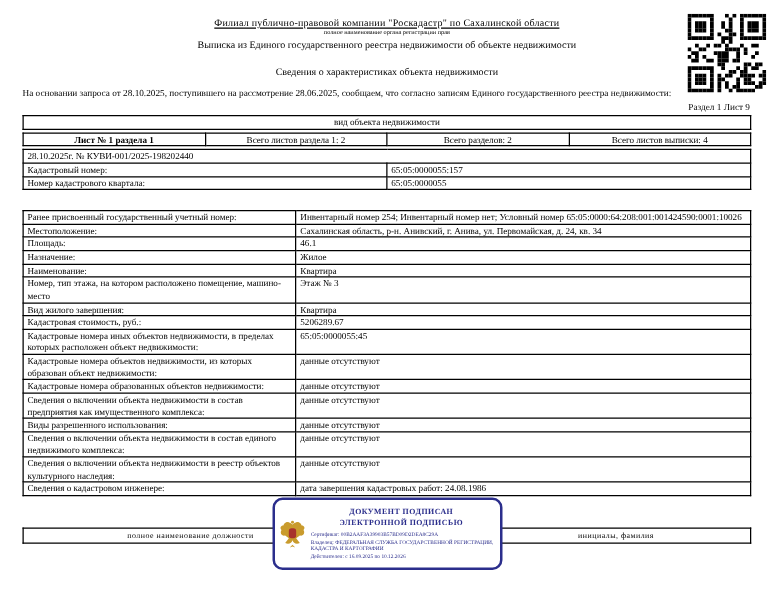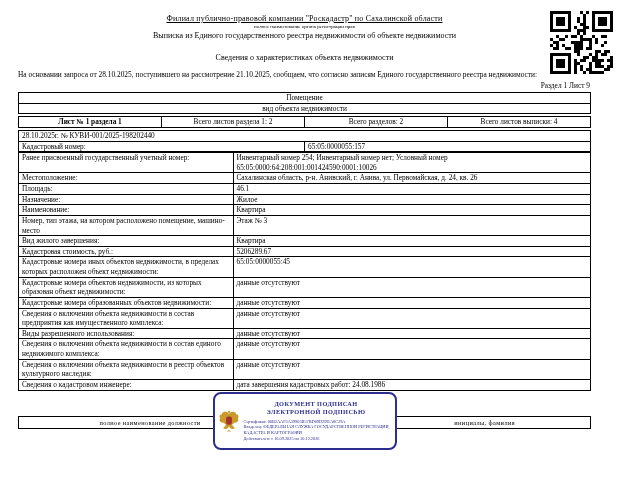--- a/index.html
+++ b/index.html
@@ -1,36 +1,36 @@
 <!DOCTYPE html>
 <html><head>
 <meta charset="utf-8">
 <style>
   *{margin:0;padding:0;box-sizing:border-box}
   html,body{background:#ffffff}
   body{font-family:"Liberation Serif","DejaVu Serif",serif;color:#000}
-  .page{position:relative;width:619px;height:479px;background:#fff;padding:14px 28px 0 18px;overflow:hidden}
+  .page{position:relative;width:619px;height:479px;background:#fff;padding:14px 18px 0 18px;overflow:hidden}
 
   .qr{position:absolute;top:11px;right:6px;width:63px;height:63px;background:#fff}
 
   .hdr{text-align:center}
   .org{font-size:8px;text-decoration:underline;letter-spacing:.2px}
   .org-cap{font-size:5px;margin-top:1px}
   .doc-title{font-size:8px;margin-top:2px}
   .sec-title{font-size:8px;margin-top:13px}
   .basis{font-size:7.4px;margin-top:8px;text-align:left}
   .sheet-ref{font-size:7.4px;text-align:right;margin-top:2px;padding-right:1px}
 
   table{width:100%;border-collapse:collapse;font-size:7.3px;table-layout:fixed}
   td{border:1px solid #000;padding:0 3px;vertical-align:top;line-height:1.32;overflow:hidden}
   .c{text-align:center}
   .kv td.lbl{width:37.5%}
   .kv td.val{width:62.5%}
   .mt1{margin-top:2px}
-  .mt2{margin-top:0}
+  .mt2{margin-top:16px}
 
   .footer-zone{position:relative;margin-top:25px}
   .foot td{font-size:6.3px;text-align:center;letter-spacing:.4px;height:12px;line-height:11px;padding:0}
   .foot .fl{width:46%}.foot .fm{width:17%}.foot .fr{width:37%}
 
   .stamp{position:absolute;left:50%;top:-24px;transform:translateX(-50%);width:184px;height:58px;
          background:#fff;border:2px solid #2b2e8c;border-radius:8px;display:flex;align-items:center;
          padding:2px 4px 2px 3px;color:#2b2e8c}
   .coa{width:22px;height:24px;flex:0 0 22px;margin-right:2px}
   .stamp-body{flex:1;text-align:center}
@@ -256,29 +256,26 @@
         <rect x="18" y="57" width="3" height="3" fill="#000"></rect>
         <rect x="18" y="60" width="3" height="3" fill="#000"></rect>
       </svg>
   </div>
 
   <div class="hdr">
     <div class="org">Филиал публично-правовой компании "Роскадастр" по Сахалинской области</div>
     <div class="org-cap">полное наименование органа регистрации прав</div>
     <div class="doc-title">Выписка из Единого государственного реестра недвижимости об объекте недвижимости</div>
     <div class="sec-title">Сведения о характеристиках объекта недвижимости</div>
-    <div class="basis">На  основании запроса от 28.10.2025, поступившего на рассмотрение 21.10.2025, сообщаем, что согласно записям Единого государственного реестра недвижимости:</div>
+    <div class="basis">На  основании запроса от 28.10.2025, поступившего на рассмотрение 28.06.2025, сообщаем, что согласно записям Единого государственного реестра недвижимости:</div>
     <div class="sheet-ref">Раздел 1 Лист 9</div>
   </div>
 
   <table class="mt1">
     <tbody>
-      <tr>
-        <td class="c">Помещение</td>
-      </tr>
       <tr>
         <td class="c">вид объекта недвижимости</td>
       </tr>
     </tbody>
   </table>
 
   <table class="mt1">
     <tbody>
         <tr id="sheet-info-row">
           <td class="c" style="width: 25%; font-weight: bold;">Лист № 1 раздела 1</td>
@@ -291,32 +288,36 @@
 
   <table class="kv mt1">
     <tbody id="t1">
       <tr>
         <td colspan="2">28.10.2025г. № КУВИ-001/2025-198202440</td>
       </tr>
     <tr>
           <td class="lbl">Кадастровый номер:</td>
           <td class="val">65:05:0000055:157</td>
         </tr>
+        <tr>
+          <td class="lbl">Номер кадастрового квартала:</td>
+          <td class="val">65:05:0000055</td>
+        </tr>
       </tbody>
   </table>
 
   <table class="kv mt2">
     <tbody id="t2">
         <tr>
           <td class="lbl">Ранее присвоенный государственный учетный номер:</td>
           <td class="val">Инвентарный номер 254; Инвентарный номер нет; Условный номер 65:05:0000:64:208:001:001424590:0001:10026</td>
         </tr>
         <tr>
           <td class="lbl">Местоположение:</td>
-          <td class="val">Сахалинская область, р-н. Анивский, г. Анива, ул. Первомайская, д. 24, кв. 26</td>
+          <td class="val">Сахалинская область, р-н. Анивский, г. Анива, ул. Первомайская, д. 24, кв. 34</td>
         </tr>
         <tr>
           <td class="lbl">Площадь:</td>
           <td class="val">46.1</td>
         </tr>
         <tr>
           <td class="lbl">Назначение:</td>
           <td class="val">Жилое</td>
         </tr>
         <tr>

